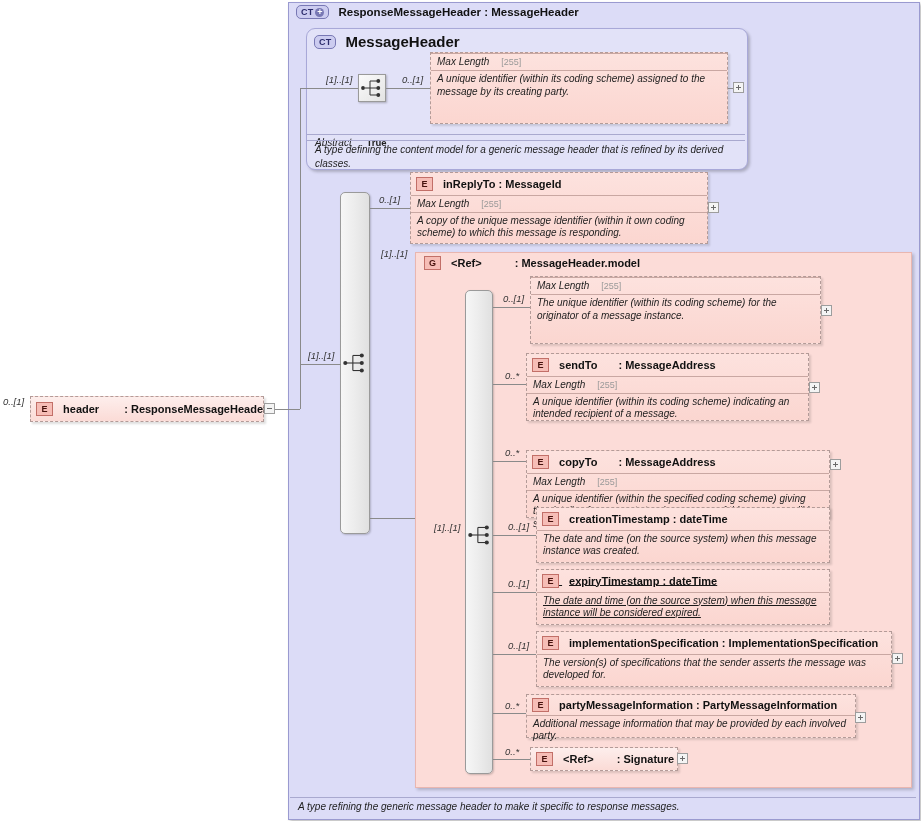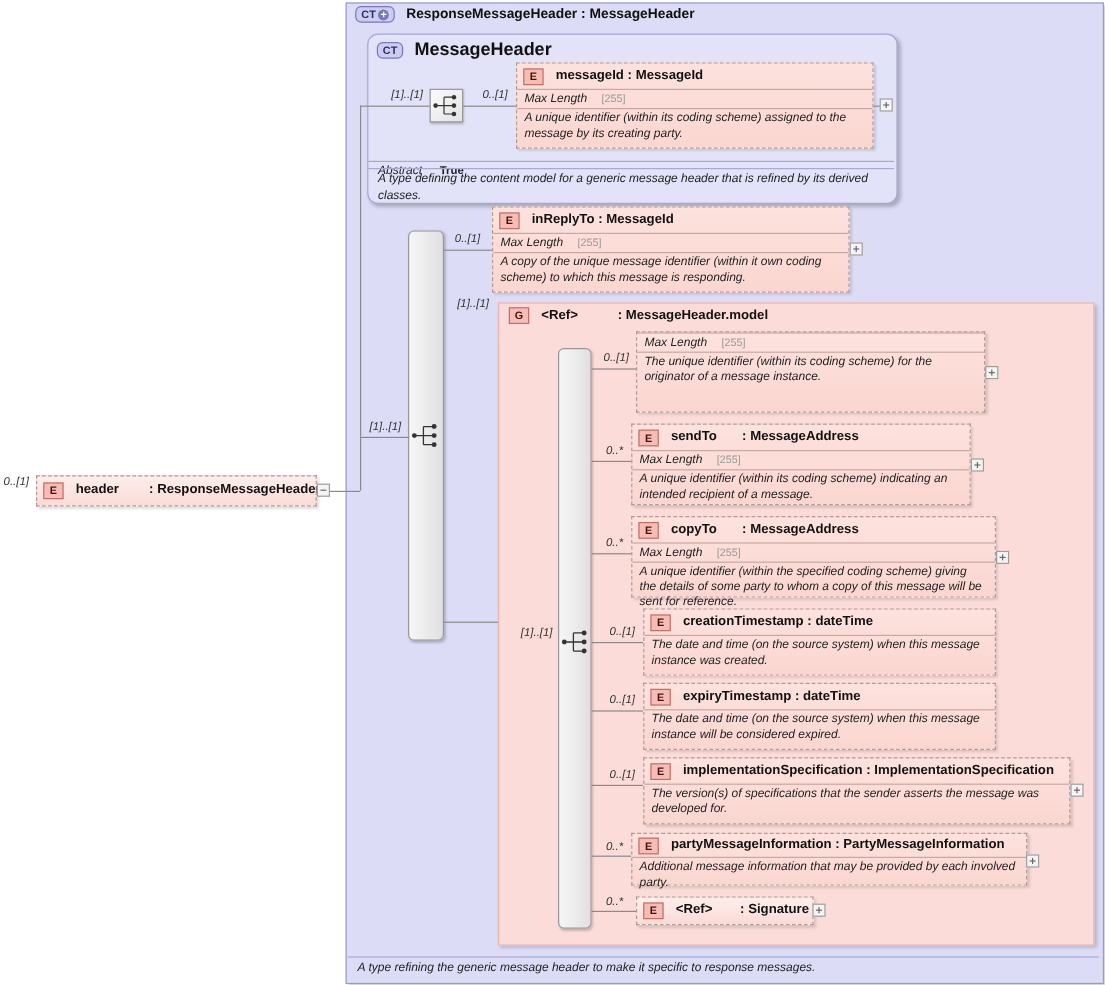--- a/index.html
+++ b/index.html
@@ -252,26 +252,20 @@
     <circle cx="19.3" cy="6" r="1.9" fill="#333"></circle>
     <circle cx="19.3" cy="13" r="1.9" fill="#333"></circle>
     <circle cx="19.3" cy="20" r="1.9" fill="#333"></circle>
   </svg>
 </div>
 <div class="card" style="left:326px;top:74px;">[1]..[1]</div>
 <div class="ln-h" style="left:306px;top:88px;width:52px;"></div>
 <div class="ln-h" style="left:386px;top:88px;width:44px;"></div>
 
 <div class="node" style="left:430px;top:52px;width:298px;height:72px;">
-  <div class="node-title">
-    <span class="badge-e">E</span>
-    <span class="node-name">messageId</span>
-    <span class="node-type">:</span>
-    <span class="node-type">MessageId</span>
-  </div>
   <div class="facet-row">
     <span class="facet-name">Max Length</span>
     <span class="facet-val">[255]</span>
   </div>
   <div class="doc-row">A unique identifier (within its coding scheme) assigned to the message by its creating party.</div>
 </div>
 <div class="card" style="left:402px;top:74px;">0..[1]</div>
 <div class="plusbox" style="left:733px;top:82px;"></div>
 <div class="ln-h" style="left:728px;top:88px;width:5px;"></div>
 
@@ -375,21 +369,21 @@
   <div class="facet-row">
     <span class="facet-name">Max Length</span>
     <span class="facet-val">[255]</span>
   </div>
   <div class="doc-row">A unique identifier (within its coding scheme) indicating an intended recipient of a message.</div>
 </div>
 <div class="plusbox" style="left:809px;top:382px;"></div>
 
 <div class="ln-h" style="left:493px;top:461px;width:33px;"></div>
 <div class="card" style="left:505px;top:447px;">0..*</div>
-<div class="node" style="left:526px;top:430px;width:304px;height:68px;">
+<div class="node" style="left:526px;top:450px;width:304px;height:68px;">
   <div class="node-title">
     <span class="badge-e">E</span>
     <span class="node-name">copyTo</span>
     <span class="node-type" style="margin-left:18px;">:</span>
     <span class="node-type">MessageAddress</span>
   </div>
   <div class="facet-row">
     <span class="facet-name">Max Length</span>
     <span class="facet-val">[255]</span>
   </div>
@@ -402,21 +396,21 @@
 <div class="node" style="left:536px;top:507px;width:294px;height:56px;">
   <div class="node-title">
     <span class="badge-e">E</span>
     <span class="node-name">creationTimestamp : dateTime</span>
   </div>
   <div class="doc-row">The date and time (on the source system) when this message instance was created.</div>
 </div>
 
 <div class="ln-h" style="left:493px;top:592px;width:43px;"></div>
 <div class="card" style="left:508px;top:578px;">0..[1]</div>
-<div class="node" style="left:536px;top:569px;width:294px;height:56px;">
+<div class="node" style="left:536px;top:569px;width:294px;height:56px;text-decoration:underline;">
   <div class="node-title">
     <span class="badge-e">E</span>
     <span class="node-name">expiryTimestamp : dateTime</span>
   </div>
   <div class="doc-row">The date and time (on the source system) when this message instance will be considered expired.</div>
 </div>
 
 <div class="ln-h" style="left:493px;top:654px;width:43px;"></div>
 <div class="card" style="left:508px;top:640px;">0..[1]</div>
 <div class="node" style="left:536px;top:631px;width:356px;height:56px;">

